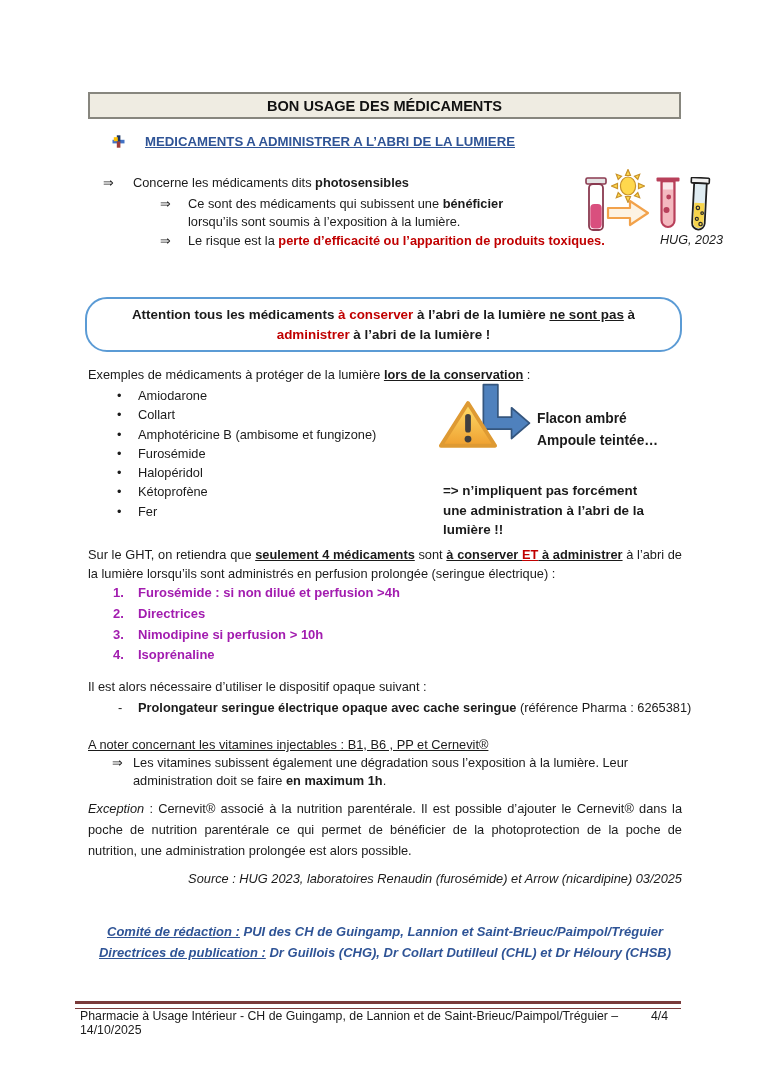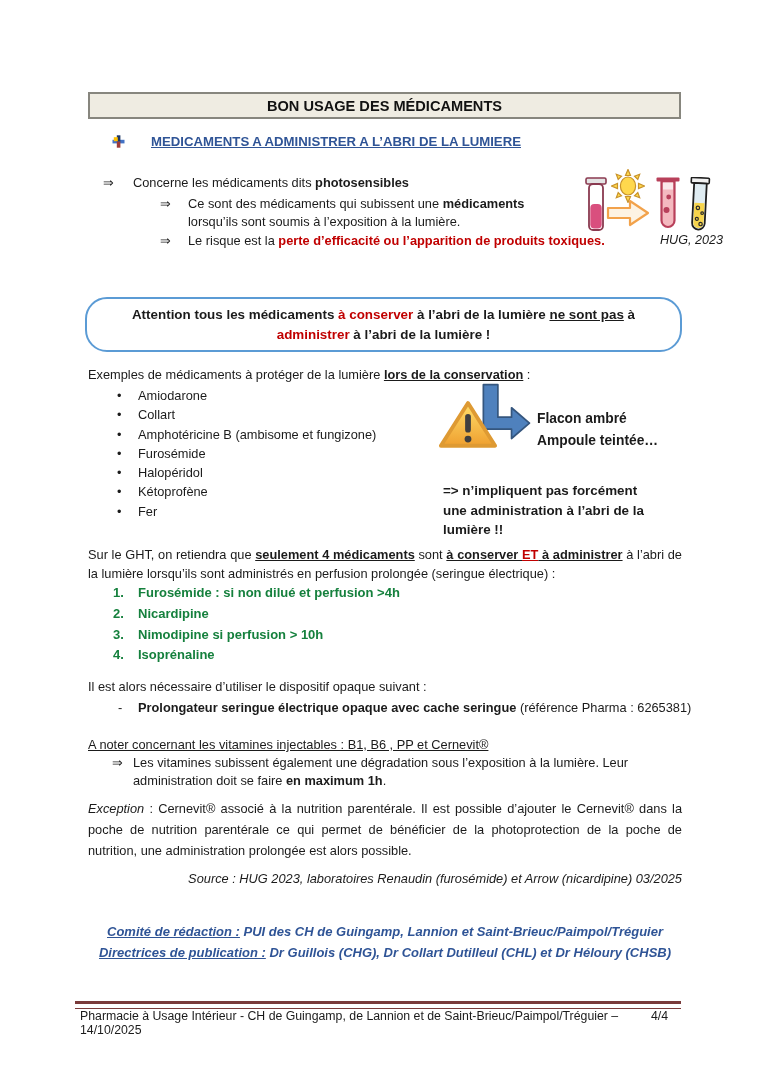--- a/index.html
+++ b/index.html
@@ -10,21 +10,21 @@
   .b{font-weight:bold}
   .u{text-decoration:underline}
   .it{font-style:italic}
   .red{color:#C00000}
   .fill{text-align:justify;text-align-last:justify}
 
   .title-box{left:88px;top:92px;width:593px;height:27px;background:#EFECE2;
              border:2px solid #87867E;display:flex;align-items:center;justify-content:center;
              font-weight:bold;font-size:14.6px;color:#111}
 
-  .heading{left:112px;top:134px;display:flex;align-items:center;gap:26px}
+  .heading{left:112px;top:134px;display:flex;align-items:center;gap:20px}
   .heading .txt{color:#2F5496;font-weight:bold;text-decoration:underline;font-size:13.2px}
 
   .irow{position:absolute;white-space:nowrap}
   .ar{display:inline-block;width:30px}
   .ar2{display:inline-block;width:28px}
 
   .fig1-caption{left:660px;top:233px;font-style:italic;font-size:12.6px}
 
   .attention{left:85px;top:297px;width:597px;height:55px;border:2.6px solid #5B9BD5;border-radius:22px;
              display:flex;align-items:center;justify-content:center;text-align:center;
@@ -32,21 +32,21 @@
 
   .ex-intro{left:88px;top:367px;white-space:nowrap}
   .ex-list{left:117px;top:386px;line-height:19.3px}
   .ex-list .blt{display:inline-block;width:21px}
 
   .flacon{left:537px;top:408px;font-weight:bold;font-size:13.8px;line-height:21.5px}
   .implique{left:443px;top:481px;font-weight:bold;font-size:13.4px;line-height:19.5px}
 
   .ght-l1{left:88px;top:545px;width:594px;line-height:19px}
   .ght-l2{left:88px;top:564px;width:594px;line-height:19px}
-  .ght-list{left:113px;top:583px;line-height:20.8px;font-weight:bold;color:#15803d;font-size:13px}
+  .ght-list{left:113px;top:583px;line-height:20.8px;font-weight:bold;color:#a21caf;font-size:13px}
   .ght-list .num{display:inline-block;width:25px}
 
   .device-intro{left:88px;top:679px;white-space:nowrap}
   .device-item{left:118px;top:700px;white-space:nowrap}
   .device-item .dash{display:inline-block;width:20px}
 
   .vit-head{left:88px;top:737px;text-decoration:underline;white-space:nowrap}
   .vit-l1{left:112px;top:755px;white-space:nowrap}
   .vit-l1 .ar2{width:21px}
   .vit-l2{left:133px;top:773px;white-space:nowrap}
@@ -82,21 +82,21 @@
         <rect x="1.8" y="2.2" width="4" height="4" fill="#FFC000"></rect>
       </svg>
     </span>
     <span class="txt">MEDICAMENTS A ADMINISTRER A L’ABRI DE LA LUMIERE</span>
   </div>
 
   <div class="irow" style="left:103px;top:175px">
     <span class="ar">⇒</span><span>Concerne les médicaments dits </span><span class="b">photosensibles</span>
   </div>
   <div class="irow" style="left:160px;top:196px">
-    <span class="ar2">⇒</span><span>Ce sont des médicaments qui subissent une </span><span class="b">médicaments</span>
+    <span class="ar2">⇒</span><span>Ce sont des médicaments qui subissent une </span><span class="b">bénéficier</span>
   </div>
   <div class="irow" style="left:188px;top:214px">
     <span>lorsqu’ils sont soumis à l’exposition à la lumière.</span>
   </div>
   <div class="irow" style="left:160px;top:233px">
     <span class="ar2">⇒</span><span>Le risque est la </span><span class="b red">perte d’efficacité ou l’apparition de produits toxiques.</span>
   </div>
 
   <div class="abs" style="left:585px;top:177px">
     <svg width="22" height="55" viewBox="0 0 22 55">
@@ -196,21 +196,21 @@
     <div>une administration à l’abri de la</div>
     <div>lumière !!</div>
   </div>
 
   <div class="abs ght-l1 fill">
     <span>Sur le GHT, on retiendra que </span><span class="b u">seulement 4 médicaments</span><span> sont </span><span class="b u">à conserver </span><span class="b u red">ET</span><span class="b u"> à administrer</span><span> à l’abri de</span>
   </div>
   <div class="abs ght-l2">la lumière lorsqu’ils sont administrés en perfusion prolongée (seringue électrique) :</div>
   <div class="abs ght-list">
     <div><span class="num">1.</span><span>Furosémide : si non dilué et perfusion &gt;4h</span></div>
-    <div><span class="num">2.</span><span>Nicardipine</span></div>
+    <div><span class="num">2.</span><span>Directrices</span></div>
     <div><span class="num">3.</span><span>Nimodipine si perfusion &gt; 10h</span></div>
     <div><span class="num">4.</span><span>Isoprénaline</span></div>
   </div>
 
   <div class="abs device-intro">Il est alors nécessaire d’utiliser le dispositif opaque suivant :</div>
   <div class="abs device-item">
     <span class="dash">-</span><span class="b">Prolongateur seringue électrique opaque avec cache seringue</span><span> (référence Pharma : 6265381)</span>
   </div>
 
   <div class="abs vit-head">A noter concernant les vitamines injectables : B1, B6 , PP et Cernevit®</div>

